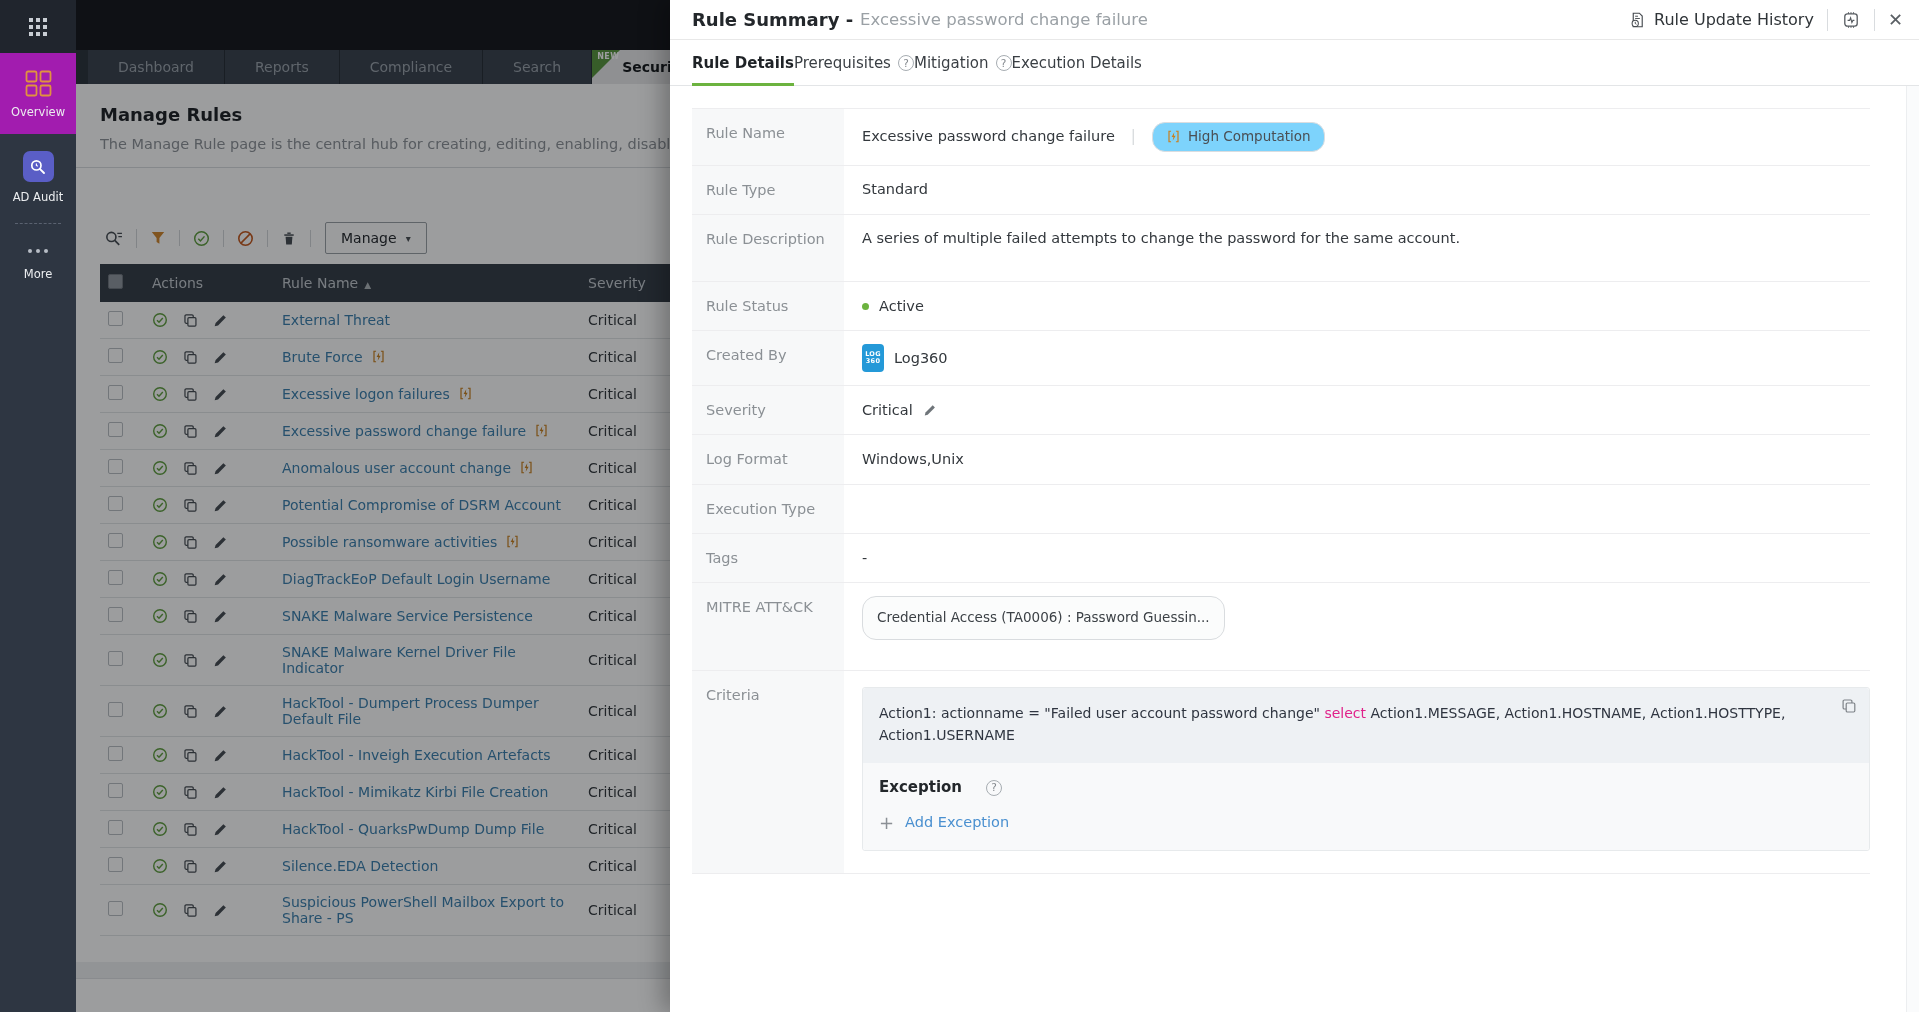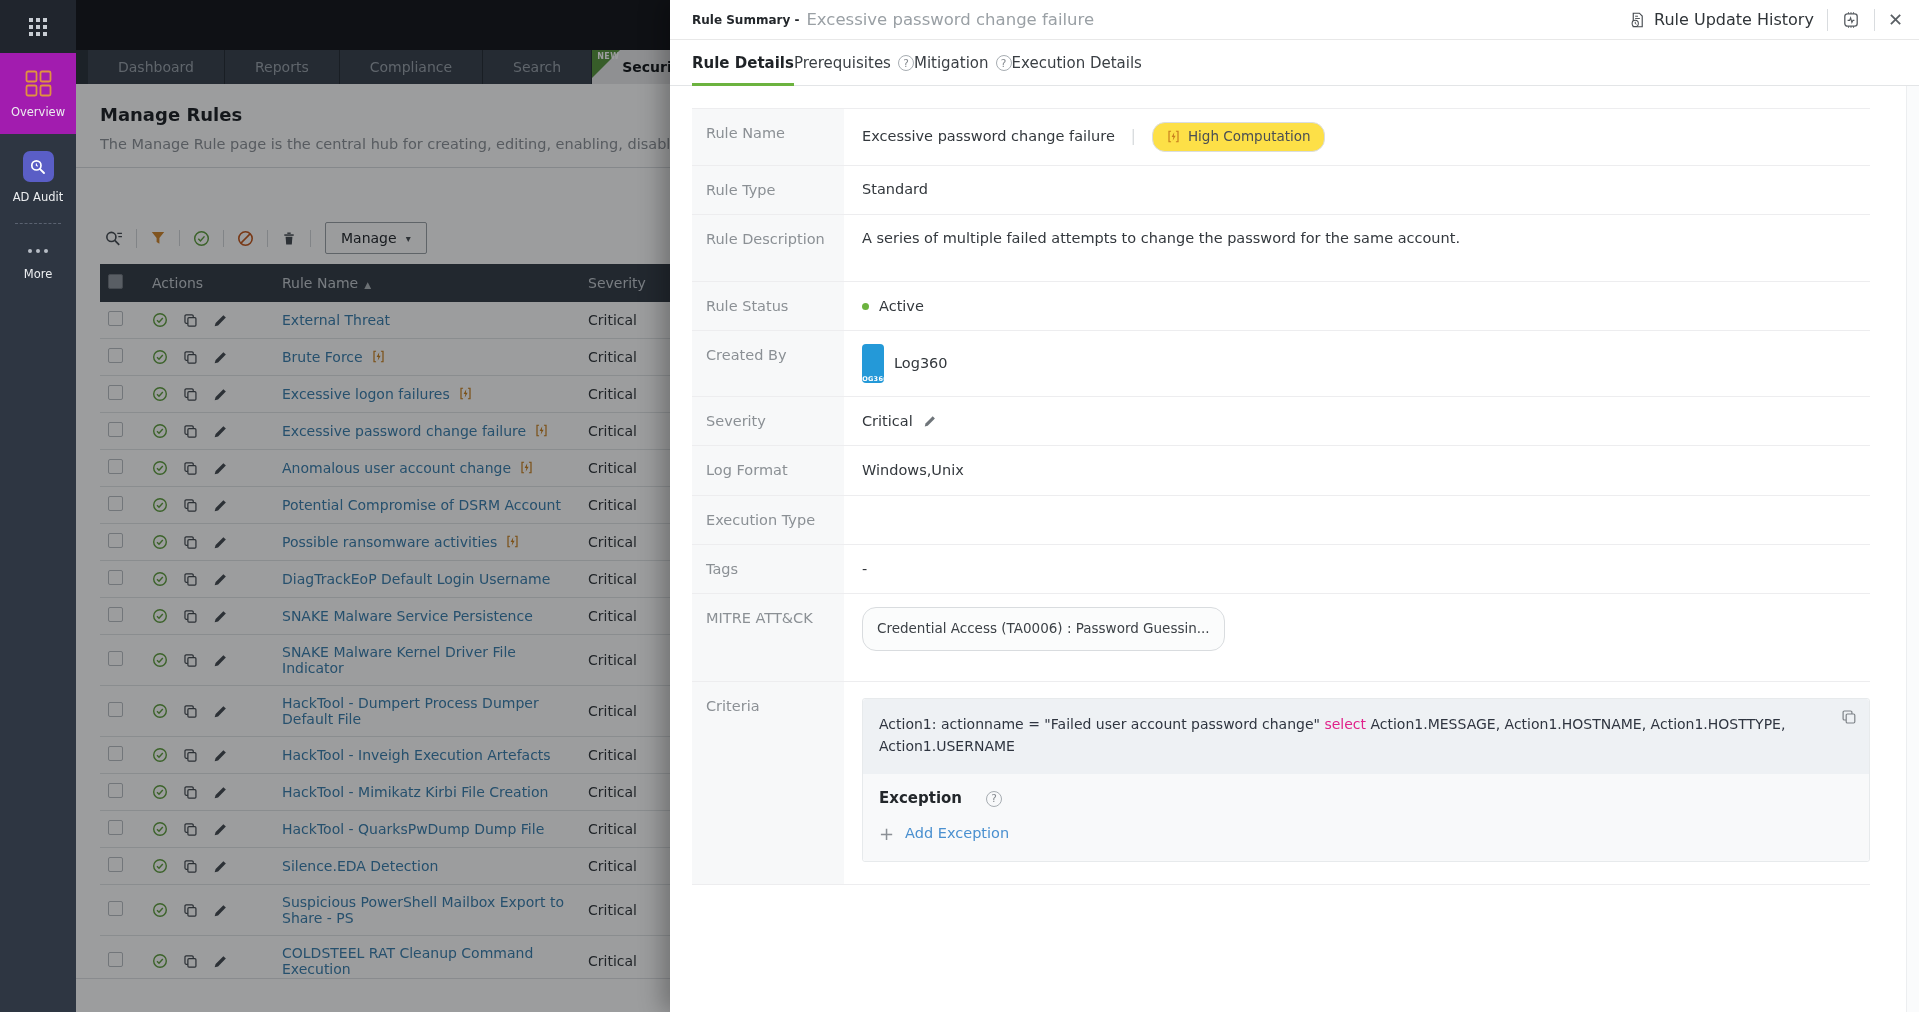--- a/index.html
+++ b/index.html
@@ -48,21 +48,21 @@
   .sort{font-size:9px;color:#aeb4ba;margin-left:6px}
   .footer{position:absolute;left:0;right:0;bottom:0;height:34px;background:#fff;border-top:1px solid #e0e2e5}
 
   
   .dim{position:absolute;left:76px;top:0;right:0;bottom:0;background:rgba(8,10,12,.40);z-index:70;pointer-events:none}
 
   
   .panel{position:absolute;left:670px;top:0;right:0;bottom:0;background:#fff;z-index:100;
     box-shadow:-8px 0 22px rgba(0,0,0,.28);display:flex;flex-direction:column}
   .panel-header{height:40px;display:flex;align-items:center;padding:0 16px 0 22px;border-bottom:1px solid #e8e8e8;flex:0 0 40px}
-  .panel-title{font-size:12px;font-weight:bold;color:#23272b;white-space:nowrap}
+  .panel-title{font-size:18px;font-weight:bold;color:#23272b;white-space:nowrap}
   .panel-title-rule{font-size:16.5px;font-weight:normal;color:#9aa0a5;margin-left:7px;white-space:nowrap}
   .header-right{margin-left:auto;display:flex;align-items:center;gap:13px}
   .history-btn{display:flex;align-items:center;gap:8px;font-size:16px;color:#2f3438;cursor:pointer}
   .hdr-sep{width:1px;height:22px;background:#d9dcdf}
   .icon-btn{display:flex;align-items:center;cursor:pointer}
   .close-x{font-size:18px;color:#5a5f64;line-height:1}
   .panel-tabs{display:flex;padding:0 22px;border-bottom:1px solid #e3e5e7;height:46px;align-items:stretch;flex:0 0 46px}
   .ptab{position:relative;display:flex;align-items:center;gap:7px;font-size:15px;color:#3a3f44;cursor:pointer}
   .ptab.active{font-weight:bold;color:#1f2327}
   .ptab.active::after{content:"";position:absolute;left:0;right:0;bottom:-1px;height:3px;background:var(--accent-green)}
@@ -71,25 +71,25 @@
   .panel-body{flex:1;overflow:hidden;position:relative;padding:22px 49px 0 22px}
   .scroll-strip{position:absolute;right:0;top:0;bottom:0;width:13px;background:#fafbfc;border-left:1px solid #eceef0;cursor:pointer}
 
   .dtable{border-top:1px solid #ededef}
   .drow{display:flex;border-bottom:1px solid #ededef}
   .dlabel{flex:0 0 152px;background:#f7f8f9;color:#8b9095;font-size:14.5px;padding:14px;line-height:1.4}
   .dvalue{flex:1;padding:13px 18px;font-size:14.5px;color:#33383d;display:flex;align-items:center;gap:10px;flex-wrap:wrap;line-height:1.45}
   .dvalue.block{display:block}
   .pad-b{padding-bottom:30px}
   .vsep{color:#d7dadd;margin:0 6px;font-size:15px}
-  .hc-badge{display:inline-flex;align-items:center;gap:7px;border:1px solid #dadde0;background:#fde047;
+  .hc-badge{display:inline-flex;align-items:center;gap:7px;border:1px solid #dadde0;background:#7dd3fc;
     border-radius:13px;padding:4px 13px;font-size:13.5px;color:#4a4f54}
   .status-dot{width:7px;height:7px;border-radius:50%;background:var(--accent-green);display:inline-block}
-  .log360-ic{width:22px;height:39px;border-radius:4px;background:var(--log360-blue);color:#fff;font-size:6.5px;font-weight:bold;
-    display:inline-flex;flex-direction:row;align-items:flex-end;justify-content:center;line-height:1.15;letter-spacing:.3px}
+  .log360-ic{width:22px;height:28px;border-radius:4px;background:var(--log360-blue);color:#fff;font-size:6.5px;font-weight:bold;
+    display:inline-flex;flex-direction:column;align-items:center;justify-content:center;line-height:1.15;letter-spacing:.3px}
   .mitre-chip{border:1px solid #d9dcdf;border-radius:14px;background:#fbfcfc;padding:11px 14px;font-size:13.5px;color:#3c4146;cursor:pointer}
   .criteria-box{border:1px solid #e7eaec;border-radius:3px}
   .criteria-code{position:relative;background:#eef1f4;padding:14px 52px 16px 16px;font-size:14px;color:#2f3540;line-height:1.6;border-radius:3px 3px 0 0}
   .kw{color:var(--keyword-pink)}
   .copy-btn{position:absolute;top:10px;right:12px;cursor:pointer}
   .exception-sec{background:#f8f9fa;padding:14px 16px 17px;border-radius:0 0 3px 3px}
   .exc-title{font-size:15px;font-weight:bold;color:#23272b;display:flex;align-items:center;gap:24px}
   .add-exc{margin-top:14px;display:flex;align-items:center;gap:11px;font-size:14.5px;color:var(--add-link-blue);cursor:pointer}
   .plus{color:#8b9095;font-size:18px;line-height:1}
 </style>
@@ -610,42 +610,20 @@
           <path d="M1.8 14.2l1-3.6 8.3-8.3 2.6 2.6-8.3 8.3z" fill="#454b52"></path>
         </svg>
       </span>
     </td>
     <td>
       <span class="rn-link">Suspicious PowerShell Mailbox Export to Share - PS</span>
     </td>
     <td>Critical</td>
   </tr>
 
-  <tr>
-    <td><span class="cb"></span></td>
-    <td>
-      <span class="acts">
-        <svg width="16" height="16" viewBox="0 0 16 16">
-          <circle cx="8" cy="8" r="6.3" fill="none" stroke="#5f9e3e" stroke-width="1.4"></circle>
-          <path d="M5 8.3l2 2 3.8-4.3" fill="none" stroke="#5f9e3e" stroke-width="1.4"></path>
-        </svg>
-        <svg width="15" height="15" viewBox="0 0 16 16">
-          <path d="M5 11H3.4A1.3 1.3 0 0 1 2.1 9.7V3.3A1.3 1.3 0 0 1 3.4 2h6.2a1.3 1.3 0 0 1 1.3 1.3V5" fill="none" stroke="#454b52" stroke-width="1.3"></path>
-          <rect x="5.2" y="5" width="8.6" height="9" rx="1.2" fill="none" stroke="#454b52" stroke-width="1.3"></rect>
-        </svg>
-        <svg width="15" height="15" viewBox="0 0 16 16">
-          <path d="M1.8 14.2l1-3.6 8.3-8.3 2.6 2.6-8.3 8.3z" fill="#454b52"></path>
-        </svg>
-      </span>
-    </td>
-    <td>
-      <span class="rn-link">COLDSTEEL RAT Cleanup Command Execution</span>
-    </td>
-    <td>Critical</td>
-  </tr>
 </tbody>
     </table>
   </div>
   <div class="footer"></div>
 </div>
 
 <div class="dim"></div>
 
 <div class="panel">
   <div class="panel-header">

